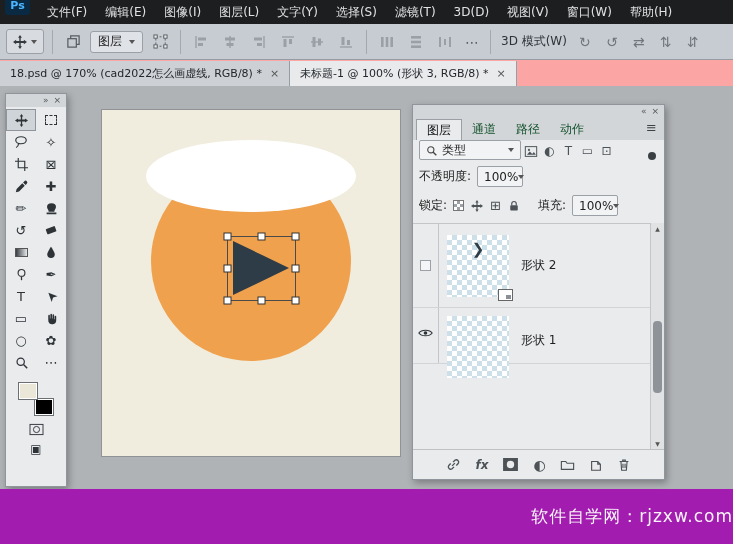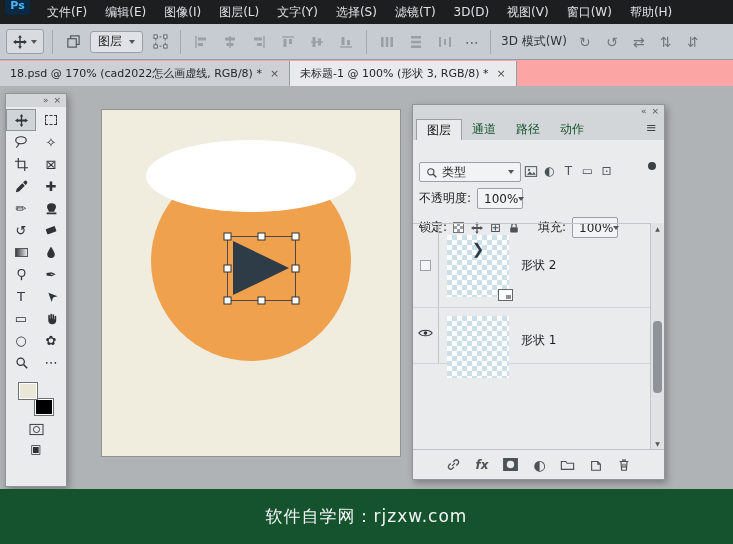--- a/index.html
+++ b/index.html
@@ -54,21 +54,21 @@
   .swatch.fg{left:0;top:0;z-index:2}
   .swatch.bg{right:0;bottom:0}
   .bottom-tool{height:20px;display:flex;align-items:center;justify-content:center;color:#2e3338;font-size:12px}
 
   
   .layers-panel{left:412px;top:104px;width:253px;height:376px}
   .panel-tabs{height:22px;background:#d3d6d9;display:flex;align-items:flex-end;padding-left:3px;position:relative}
   .panel-tab{height:21px;line-height:21px;padding:0 10px;font-size:12px;color:#14532d}
   .panel-tab.active{background:#e9ebec;color:#101214;border:1px solid #9aa0a6;border-bottom:none}
   .panel-menu{position:absolute;right:7px;top:2px;font-size:13px;color:#3c4146}
-  .filter-row{display:flex;align-items:flex-start;gap:0;padding:22px 6px 2px}
+  .filter-row{display:flex;align-items:flex-end;gap:0;padding:0 6px 2px}
   .search-box{display:flex;align-items:center;gap:5px;height:20px;background:#f2f3f5;border:1px solid #9aa0a6;border-radius:2px;padding:0 6px;font-size:12px;color:#222;width:102px}
   .search-box .lbl{flex:1}
   .small-icon{width:19px;height:18px;display:flex;align-items:center;justify-content:center;color:#4d5257;font-size:12px;line-height:1}
   .filter-dot{width:8px;height:8px;border-radius:50%;background:#3a3f44;margin-left:auto;margin-right:2px}
   .blend-row,.lock-row{display:flex;align-items:center;gap:6px;padding:4px 6px}
   .select{display:flex;align-items:center;justify-content:space-between;background:#f2f3f5;border:1px solid #9aa0a6;border-radius:2px;height:21px;padding:0 6px;font-size:12px;color:#222}
   .blend-select{width:120px}
   .value-select{width:46px}
   .label{font-size:12px;color:#222;white-space:nowrap}
   .lock-icons{display:flex;align-items:center;gap:7px;color:#4d5257}
@@ -504,17 +504,17 @@
           </svg>
         </span>
       <span>
           <svg width="14" height="14" viewBox="0 0 16 16">
             <path fill="none" stroke="currentColor" stroke-width="1.3" d="M3 4h10M6.5 4V2.5h3V4M4.5 4l.8 10h5.4l.8-10M6.8 6.5v5M9.2 6.5v5"></path>
           </svg>
         </span>
     </div>
   </div>
 
-  <div class="watermark" style="background-color: #14532d;">
+  <div class="watermark" style="background-color: #a21caf; justify-content: flex-end;">
     <span>软件自学网：rjzxw.com</span>
   </div>
 
 </div>
 
 </body></html>

